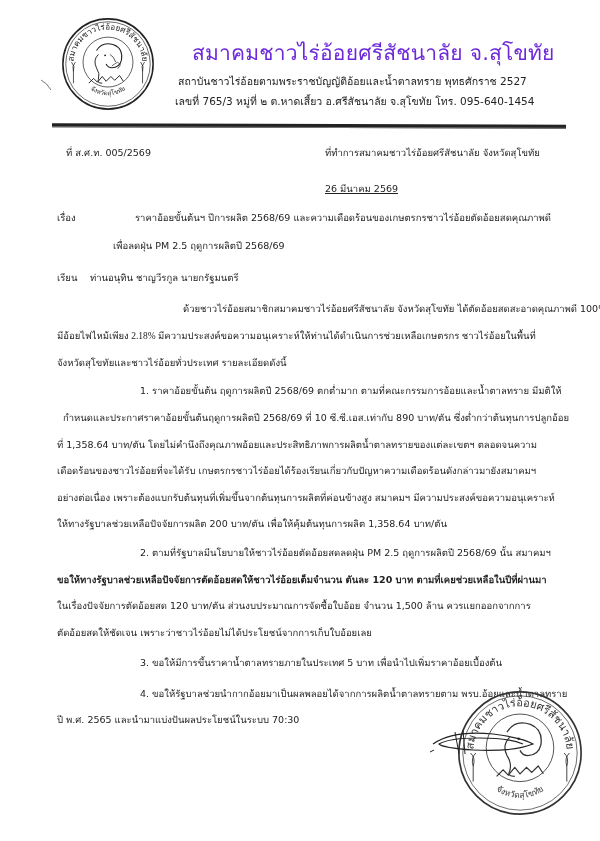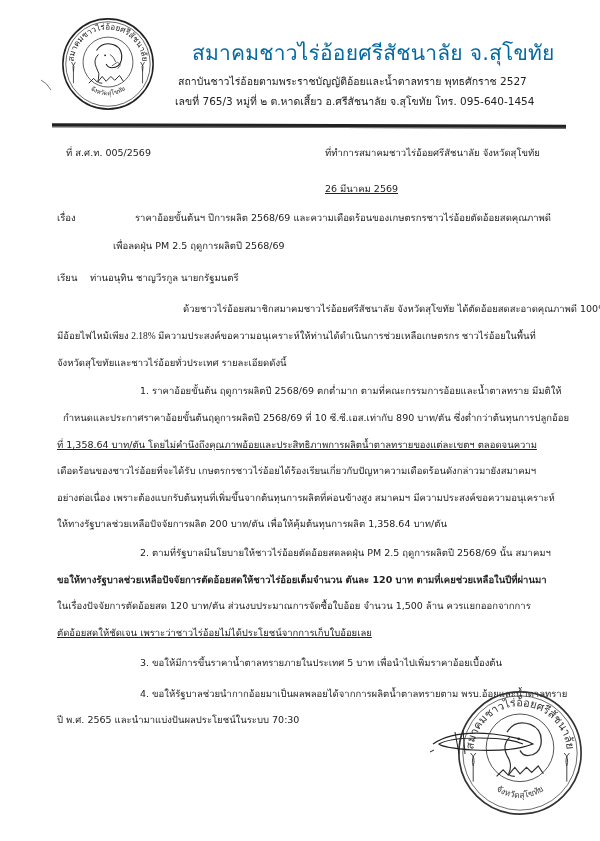--- a/index.html
+++ b/index.html
@@ -6,21 +6,21 @@
   body {
     width: 600px; height: 841px; position: relative; overflow: hidden;
     font-family: "DejaVu Sans", "Liberation Sans", sans-serif;
     color: #1a1a1a;
   }
   .abs { position: absolute; }
   .logo {
     left: 60px; top: 16px; width: 96px; height: 96px;
   }
   .org-title {
-    left: 192px; top: 36px; font-size: 21px; color: #0369a1; white-space: nowrap; letter-spacing: 0.2px;
+    left: 192px; top: 36px; font-size: 21px; color: #6d28d9; white-space: nowrap; letter-spacing: 0.2px;
   }
   .org-sub {
     left: 178px; top: 73px; font-size: 10.5px; color: #222; white-space: nowrap;
   }
   .org-addr {
     left: 175px; top: 93px; font-size: 10.5px; color: #222; white-space: nowrap;
   }
   .rule {
     left: 52px; top: 124px; width: 514px; height: 3px; background: #222;
     border-bottom: 1px solid #777; transform: rotate(0.15deg);
@@ -92,29 +92,29 @@
 
 <div class="abs small to-label">เรียน</div>
 <div class="abs small to-text">ท่านอนุทิน  ชาญวีรกูล นายกรัฐมนตรี</div>
 
 <div class="abs para-line" style="left:183px; top:301px;">ด้วยชาวไร่อ้อยสมาชิกสมาคมชาวไร่อ้อยศรีสัชนาลัย จังหวัดสุโขทัย ได้ตัดอ้อยสดสะอาดคุณภาพดี 100%</div>
 <div class="abs para-line" style="left:57px; top:328px;font-family:Liberation Serif, serif;">มีอ้อยไฟไหม้เพียง 2.18% มีความประสงค์ขอความอนุเคราะห์ให้ท่านได้ดำเนินการช่วยเหลือเกษตรกร ชาวไร่อ้อยในพื้นที่</div>
 <div class="abs para-line" style="left:57px; top:355px;">จังหวัดสุโขทัยและชาวไร่อ้อยทั่วประเทศ รายละเอียดดังนี้</div>
 
 <div class="abs para-line" style="left:140px; top:383px;">1. ราคาอ้อยขั้นต้น ฤดูการผลิตปี 2568/69 ตกต่ำมาก ตามที่คณะกรรมการอ้อยและน้ำตาลทราย มีมติให้</div>
 <div class="abs para-line" style="left:63px; top:410px;">กำหนดและประกาศราคาอ้อยขั้นต้นฤดูการผลิตปี 2568/69 ที่ 10 ซี.ซี.เอส.เท่ากับ 890 บาท/ตัน ซึ่งต่ำกว่าต้นทุนการปลูกอ้อย</div>
-<div class="abs para-line" style="left:57px; top:437px;text-decoration:underline;">ที่ 1,358.64 บาท/ตัน โดยไม่คำนึงถึงคุณภาพอ้อยและประสิทธิภาพการผลิตน้ำตาลทรายของแต่ละเขตฯ ตลอดจนความ</div>
+<div class="abs para-line" style="left:57px; top:437px;">ที่ 1,358.64 บาท/ตัน โดยไม่คำนึงถึงคุณภาพอ้อยและประสิทธิภาพการผลิตน้ำตาลทรายของแต่ละเขตฯ ตลอดจนความ</div>
 <div class="abs para-line" style="left:57px; top:463px;">เดือดร้อนของชาวไร่อ้อยที่จะได้รับ เกษตรกรชาวไร่อ้อยได้ร้องเรียนเกี่ยวกับปัญหาความเดือดร้อนดังกล่าวมายังสมาคมฯ</div>
 <div class="abs para-line" style="left:57px; top:490px;text-align:center;">อย่างต่อเนื่อง เพราะต้องแบกรับต้นทุนที่เพิ่มขึ้นจากต้นทุนการผลิตที่ค่อนข้างสูง สมาคมฯ มีความประสงค์ขอความอนุเคราะห์</div>
 <div class="abs para-line" style="left:57px; top:516px;">ให้ทางรัฐบาลช่วยเหลือปัจจัยการผลิต 200 บาท/ตัน เพื่อให้คุ้มต้นทุนการผลิต 1,358.64 บาท/ตัน</div>
 
 <div class="abs para-line" style="left:140px; top:545px;">2. ตามที่รัฐบาลมีนโยบายให้ชาวไร่อ้อยตัดอ้อยสดลดฝุ่น PM 2.5 ฤดูการผลิตปี 2568/69 นั้น สมาคมฯ</div>
 <div class="abs para-line" style="left:57px; top:572px;font-weight:bold;">ขอให้ทางรัฐบาลช่วยเหลือปัจจัยการตัดอ้อยสดให้ชาวไร่อ้อยเต็มจำนวน ตันละ 120 บาท ตามที่เคยช่วยเหลือในปีที่ผ่านมา</div>
 <div class="abs para-line" style="left:57px; top:598px;">ในเรื่องปัจจัยการตัดอ้อยสด 120 บาท/ตัน ส่วนงบประมาณการจัดซื้อใบอ้อย จำนวน 1,500 ล้าน ควรแยกออกจากการ</div>
-<div class="abs para-line" style="left:57px; top:625px;text-decoration:underline;">ตัดอ้อยสดให้ชัดเจน เพราะว่าชาวไร่อ้อยไม่ได้ประโยชน์จากการเก็บใบอ้อยเลย</div>
+<div class="abs para-line" style="left:57px; top:625px;">ตัดอ้อยสดให้ชัดเจน เพราะว่าชาวไร่อ้อยไม่ได้ประโยชน์จากการเก็บใบอ้อยเลย</div>
 
 <div class="abs para-line" style="left:140px; top:655px;">3. ขอให้มีการขึ้นราคาน้ำตาลทรายภายในประเทศ 5 บาท เพื่อนำไปเพิ่มราคาอ้อยเบื้องต้น</div>
 
 <div class="abs para-line" style="left:140px; top:686px;">4. ขอให้รัฐบาลช่วยนำกากอ้อยมาเป็นผลพลอยได้จากการผลิตน้ำตาลทรายตาม พรบ.อ้อยและน้ำตาลทราย</div>
 <div class="abs para-line" style="left:57px; top:712px;">ปี พ.ศ. 2565 และนำมาแบ่งปันผลประโยชน์ในระบบ 70:30</div>
 
 <svg class="abs stamp" viewBox="0 0 100 100">
   <defs>
     <path id="sRingTop" d="M 14 50 A 36 36 0 0 1 86 50"></path>
     <path id="sRingBot" d="M 22 68 A 32 32 0 0 0 78 68"></path>

